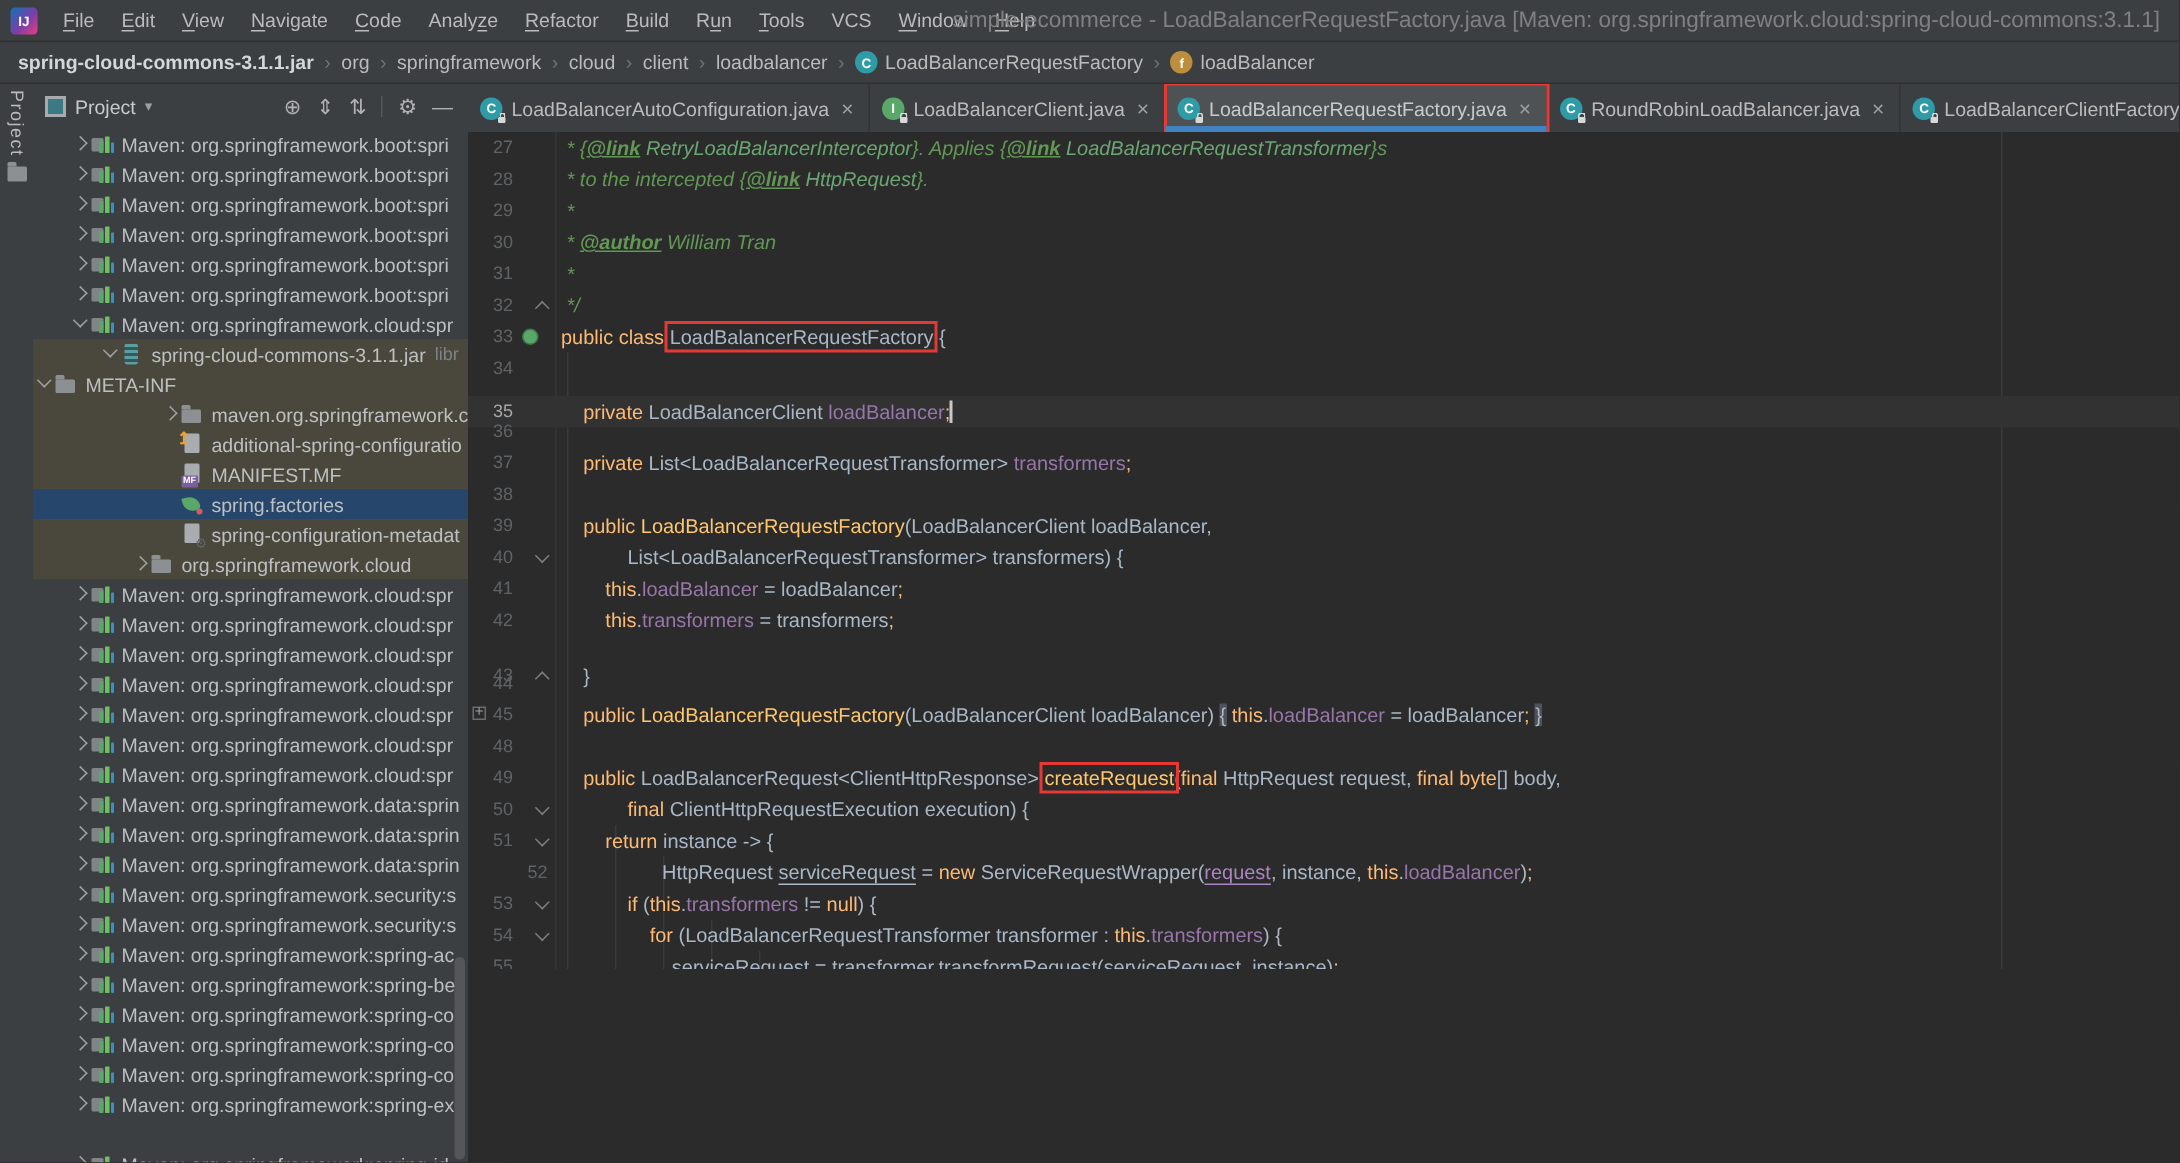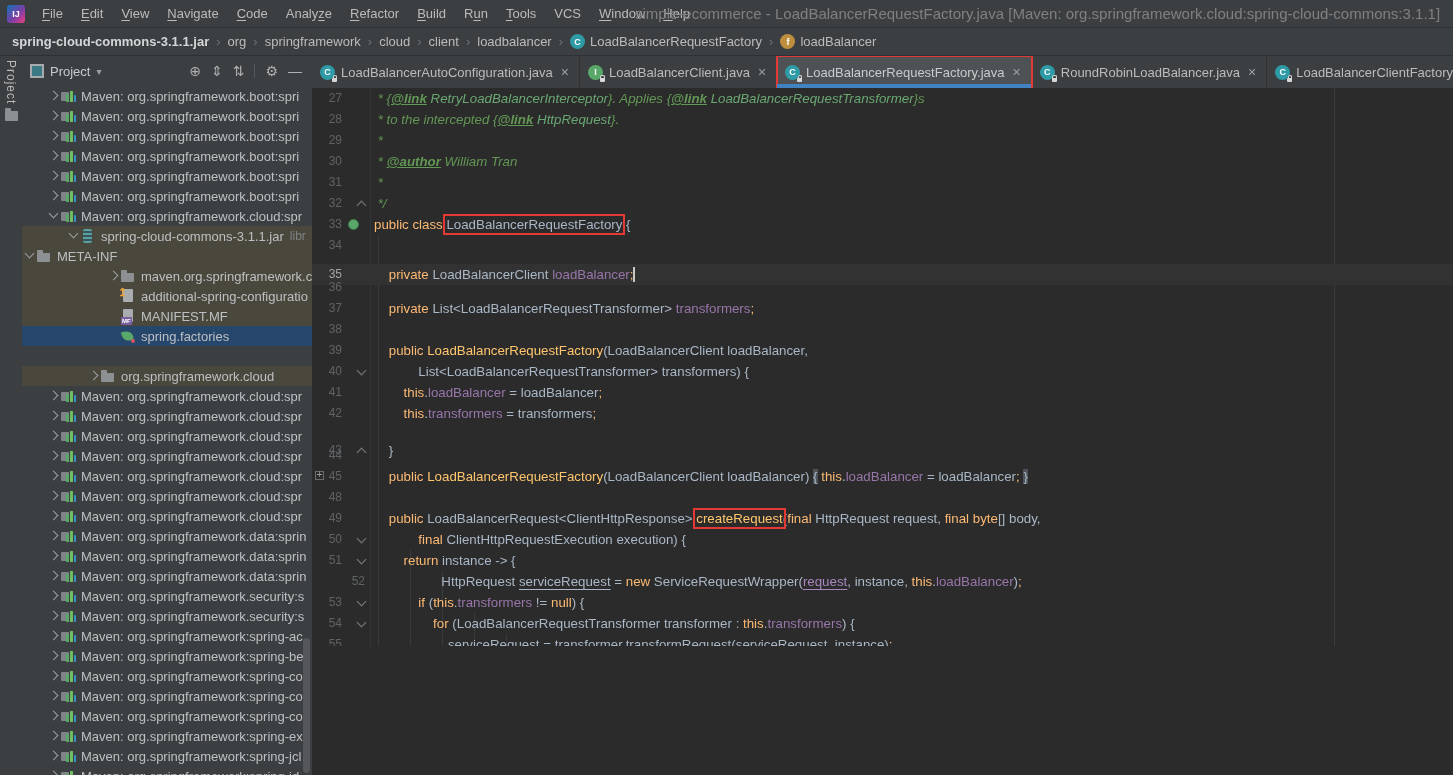--- a/index.html
+++ b/index.html
@@ -295,20 +295,25 @@
         <div class="tree-row lib" style="top: 220px; padding-left: 84px;">
           <span style="width: 14px; flex: 0 0 14px;"></span>
           <span class="tic tic-doc tic-mf"></span>
           <span class="tree-label">MANIFEST.MF</span>
         </div>
         <div class="tree-row selected" style="top: 240px; padding-left: 84px;">
           <span style="width: 14px; flex: 0 0 14px;"></span>
           <span class="tic tic-leaf"></span>
           <span class="tree-label">spring.factories</span>
         </div>
+        <div class="tree-row lib" style="top: 260px; padding-left: 84px;">
+          <span style="width: 14px; flex: 0 0 14px;"></span>
+          <span class="tic tic-doc tic-gear"></span>
+          <span class="tree-label">spring-configuration-metadat</span>
+        </div>
         <div class="tree-row lib" style="top: 280px; padding-left: 64px;">
           <span class="chev right"></span>
           <span class="tic tic-folder"></span>
           <span class="tree-label">org.springframework.cloud</span>
         </div>
         <div class="tree-row" style="top: 300px; padding-left: 24px;">
           <span class="chev right"></span>
           <span class="tic tic-maven">
             <i class="b1"></i>
             <i class="b2"></i>
@@ -461,29 +466,20 @@
           <span class="tree-label">Maven: org.springframework:spring-co</span>
         </div>
         <div class="tree-row" style="top: 640px; padding-left: 24px;">
           <span class="chev right"></span>
           <span class="tic tic-maven">
             <i class="b1"></i>
             <i class="b2"></i>
             <i class="b3"></i>
           </span>
           <span class="tree-label">Maven: org.springframework:spring-ex</span>
-        </div>
-        <div class="tree-row" style="top: 660px; padding-left: 24px;">
-          <span class="chev right"></span>
-          <span class="tic tic-maven">
-            <i class="b1"></i>
-            <i class="b2"></i>
-            <i class="b3"></i>
-          </span>
-          <span class="tree-label">Maven: org.springframework:spring-jcl</span>
         </div>
         <div class="tree-row" style="top: 680px; padding-left: 24px;">
           <span class="chev right"></span>
           <span class="tic tic-maven">
             <i class="b1"></i>
             <i class="b2"></i>
           </span>
           <span class="tree-label">Maven: org.springframework:spring-jd</span>
         </div>
       </div>

